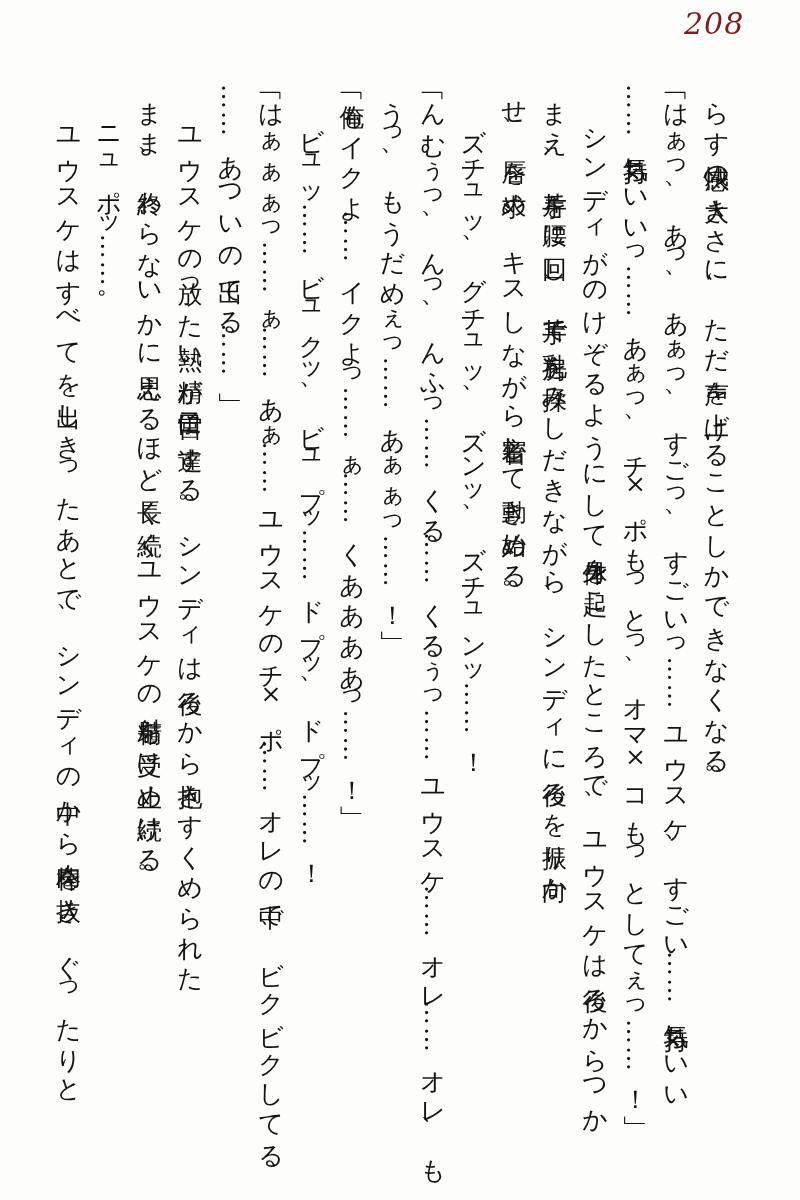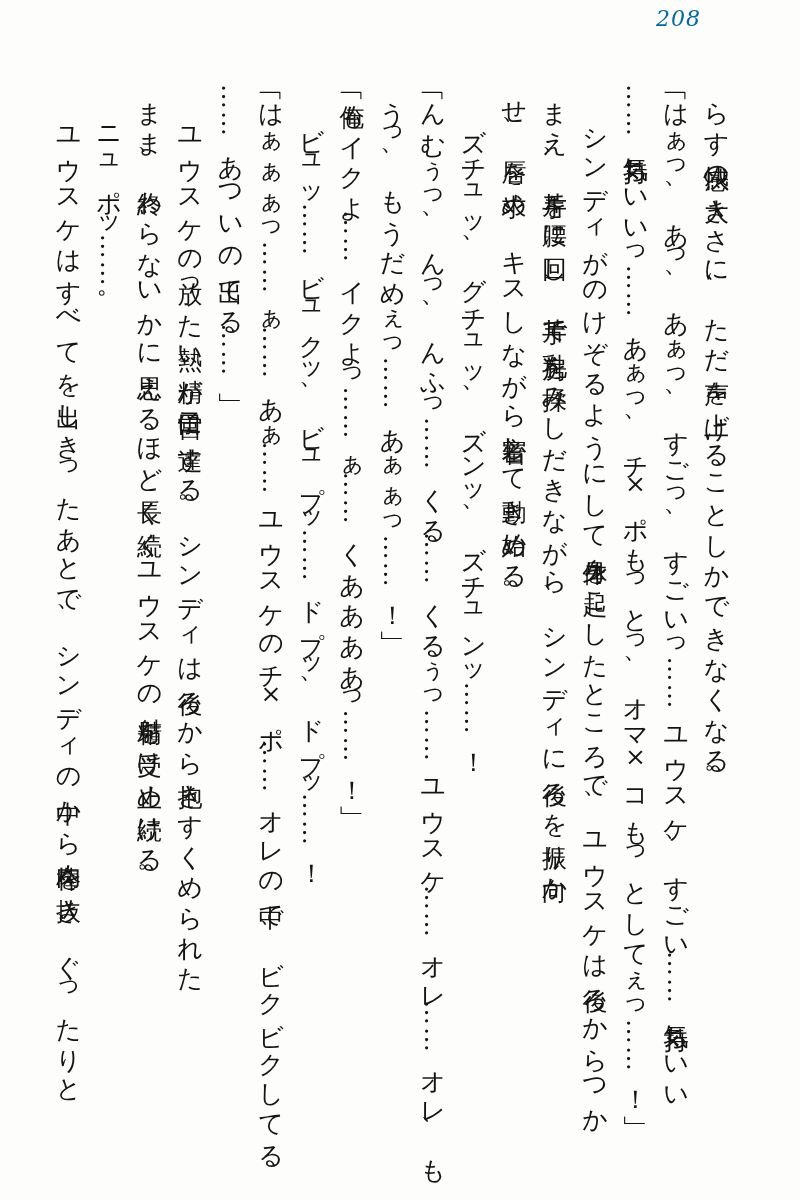--- a/index.html
+++ b/index.html
@@ -9,26 +9,26 @@
   body {
     width: 800px;
     height: 1200px;
     background: #fdfdfb;
     position: relative;
     overflow: hidden;
   }
   .page-number {
     position: absolute;
     top: 6px;
-    left: 656px;
+    left: 684px;
     font-family: "DejaVu Serif", "Liberation Serif", serif;
     font-style: italic;
-    font-size: 22px;
+    font-size: 30px;
     letter-spacing: 1px;
-    color: #0369a1;
+    color: #7f1d1d;
   }
   .text-block {
     position: absolute;
     top: 84px;
     right: 64px;
     height: 1052px;
     writing-mode: vertical-rl;
     text-orientation: mixed;
     font-family: "DejaVu Serif", "Liberation Serif", serif;
     font-size: 25px;

